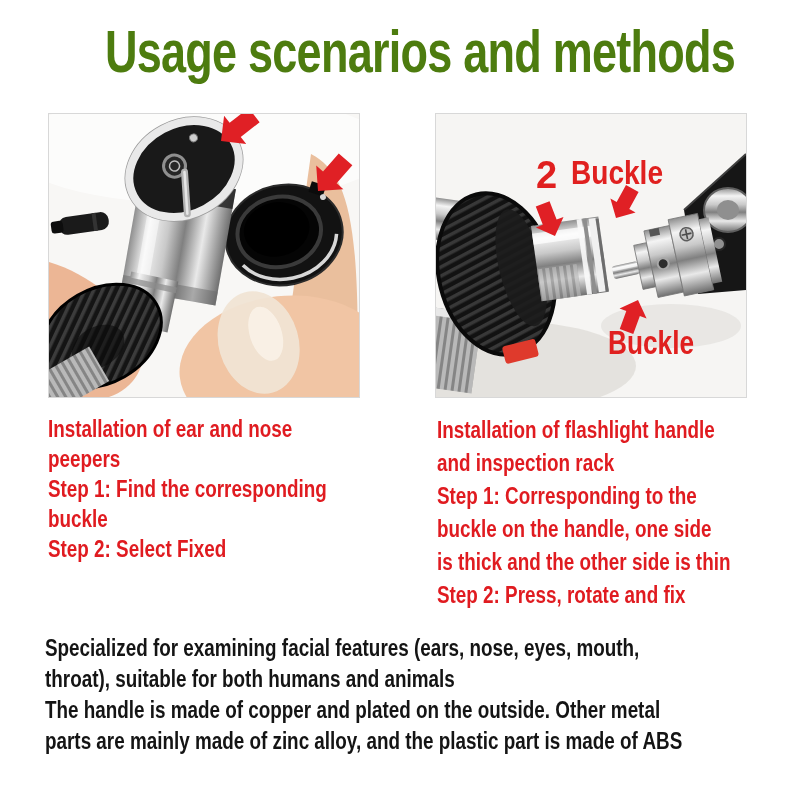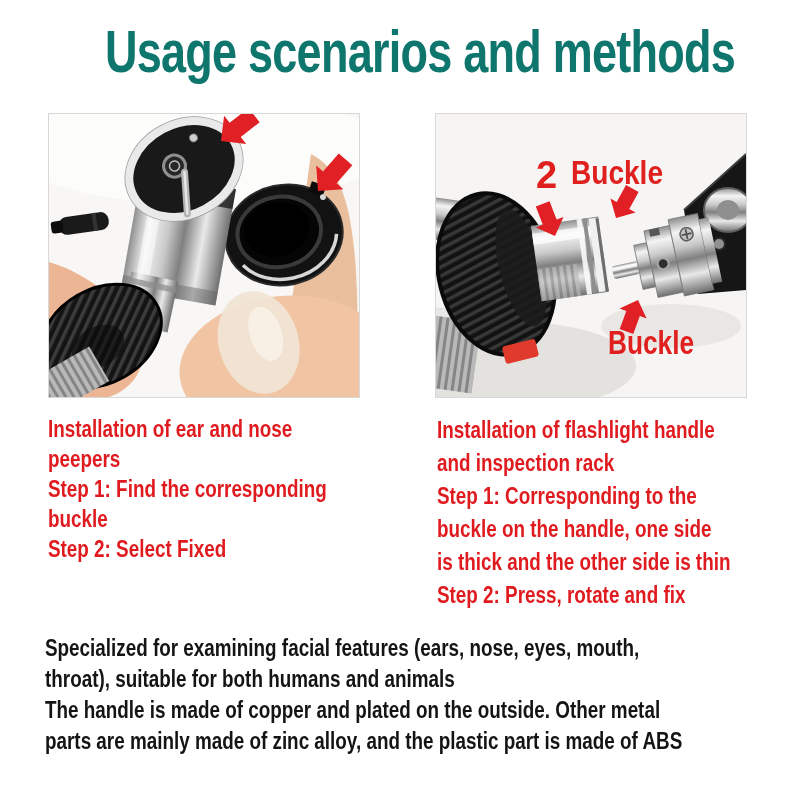--- a/index.html
+++ b/index.html
@@ -4,21 +4,21 @@
 <style>
   html, body { margin: 0; padding: 0; background: #ffffff; }
   .canvas {
     position: relative; width: 800px; height: 800px;
     background: #ffffff; overflow: hidden;
     font-family: "Liberation Sans", "DejaVu Sans", sans-serif;
   }
   h1.title {
     position: absolute; top: 20px; left: 0; right: 0; margin: 0;
     text-align: center; line-height: 64px; font-size: 60px;
-    font-weight: bold; color: #0f766e; letter-spacing: -1px;
+    font-weight: bold; color: #4d7c0f; letter-spacing: -1px;
   }
   h1.title .title-inner {
     display: inline-block; transform: scaleX(0.75);
     transform-origin: 50% 50%; white-space: nowrap;
   }
   figure.photo {
     position: absolute; top: 113px; width: 312px; height: 285px;
     margin: 0; border: 1px solid #d8d8d8; box-sizing: border-box;
     background: #f8f7f5;
   }

